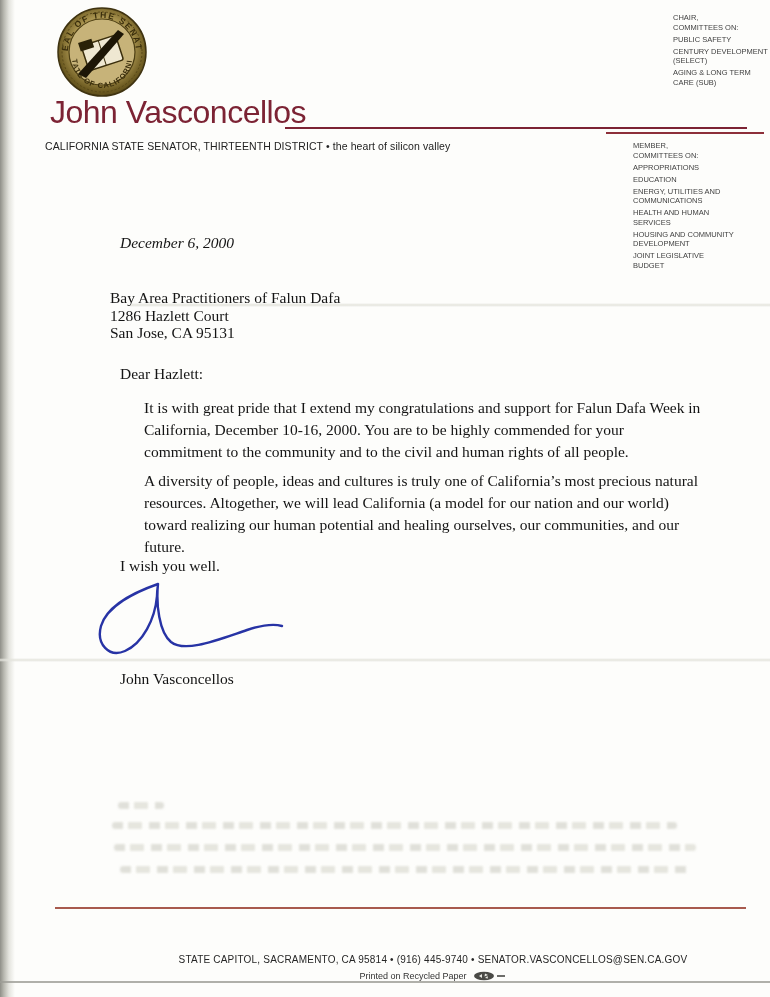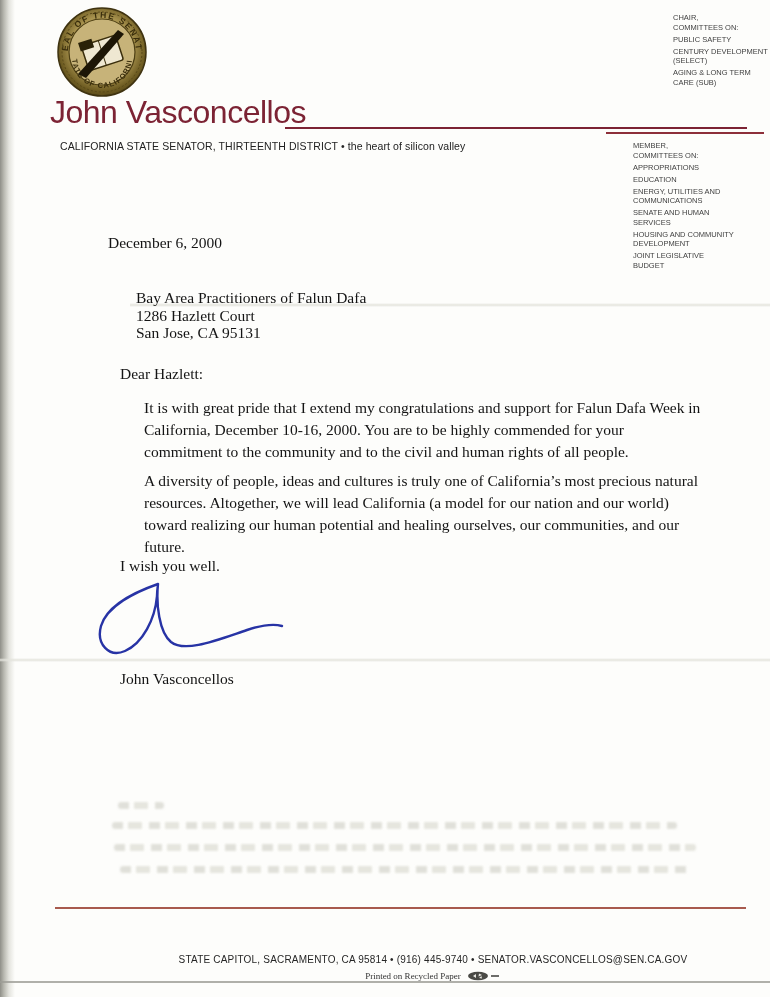--- a/index.html
+++ b/index.html
@@ -30,37 +30,37 @@
   .crease2{left:0;top:658px;width:770px;}
 
   
   .seal{position:absolute;left:56px;top:6px;width:92px;height:92px;}
   .sender-name{
     position:absolute;left:50px;top:94px;
     font-size:32px;letter-spacing:-.5px;color:#7c2334;white-space:nowrap;
   }
   .name-rule{position:absolute;left:285px;top:127px;width:462px;height:2px;background:#7c2334;}
   .sender-subtitle{
-    position:absolute;left:60px;top:140px;
+    position:absolute;left:45px;top:140px;
     font-size:10.5px;color:#222;letter-spacing:.1px;white-space:nowrap;
   }
 
   
   .sidebar{position:absolute;left:633px;top:13px;width:132px;font-size:7.5px;line-height:9.5px;color:#3f3f3f;}
   .sb-group{position:absolute;left:0;width:132px;}
   .sb-chair{top:0;margin-left:40px;}
   .sb-member{top:128px;}
   .sb-header{white-space:pre-line;margin-bottom:2px;}
   .sb-item{white-space:pre-line;margin-top:2.5px;}
   .sb-sep{position:absolute;left:-27px;top:119px;width:158px;height:1.5px;background:#8d2f3a;}
 
   
   .body-text{font-family:"Liberation Serif",serif;font-size:15.5px;color:#141414;}
-  .date{position:absolute;left:108px;top:234px;}
-  .recipient{position:absolute;left:136px;top:289px;line-height:17.5px;white-space:pre-line;}
+  .date{position:absolute;left:120px;top:234px;font-style:italic;}
+  .recipient{position:absolute;left:110px;top:289px;line-height:17.5px;white-space:pre-line;}
   .salutation{position:absolute;left:120px;top:365px;}
   .para{position:absolute;left:120px;width:600px;line-height:22px;white-space:pre-line;margin-left:24px;}
   .p1{top:397px;}
   .p2{top:470px;}
   .closing{position:absolute;left:120px;top:557px;}
   .signature{position:absolute;left:95px;top:574px;width:210px;height:96px;}
   .typed-name{position:absolute;left:120px;top:670px;}
 
   
   .bleed{position:absolute;left:112px;top:800px;width:595px;height:86px;opacity:.85;}
@@ -71,21 +71,21 @@
   }
   .bl0{left:6px;top:2px;width:46px;}
   .bl1{left:0;top:22px;width:565px;}
   .bl2{left:2px;top:44px;width:582px;}
   .bl3{left:8px;top:66px;width:568px;}
 
   
   .footer-rule{position:absolute;left:55px;top:907px;width:691px;height:1.5px;background:#a85a4e;}
   .footer{position:absolute;left:100px;top:914px;width:666px;text-align:center;color:#262626;}
   .footer-line{font-size:10px;letter-spacing:.2px;margin-bottom:6px;white-space:nowrap;margin-top:40px;}
-  .recycled-row{display:flex;align-items:center;justify-content:center;gap:6px;margin-top:2px;font-family:Liberation Serif, serif;}
+  .recycled-row{display:flex;align-items:center;justify-content:center;gap:6px;margin-top:2px;}
   .recycled-text{font-size:9px;color:#333;}
 </style>
 </head>
 <body>
 
 <div class="page">
 
   <div class="scan-edge-left"></div>
   <div class="crease crease1"></div>
   <div class="crease crease2"></div>
@@ -133,21 +133,21 @@
 CARE (SUB)</div>
     </div>
     <div class="sb-sep"></div>
     <div class="sb-group sb-member">
       <div class="sb-header">MEMBER,
 COMMITTEES ON:</div>
       <div class="sb-item">APPROPRIATIONS</div>
       <div class="sb-item">EDUCATION</div>
       <div class="sb-item">ENERGY, UTILITIES AND
 COMMUNICATIONS</div>
-      <div class="sb-item">SENATE AND HUMAN
+      <div class="sb-item">HEALTH AND HUMAN
 SERVICES</div>
       <div class="sb-item">HOUSING AND COMMUNITY
 DEVELOPMENT</div>
       <div class="sb-item">JOINT LEGISLATIVE
 BUDGET</div>
     </div>
   </div>
 
   <div class="body-text date">December 6, 2000</div>
   <div class="body-text recipient">Bay Area Practitioners of Falun Dafa

